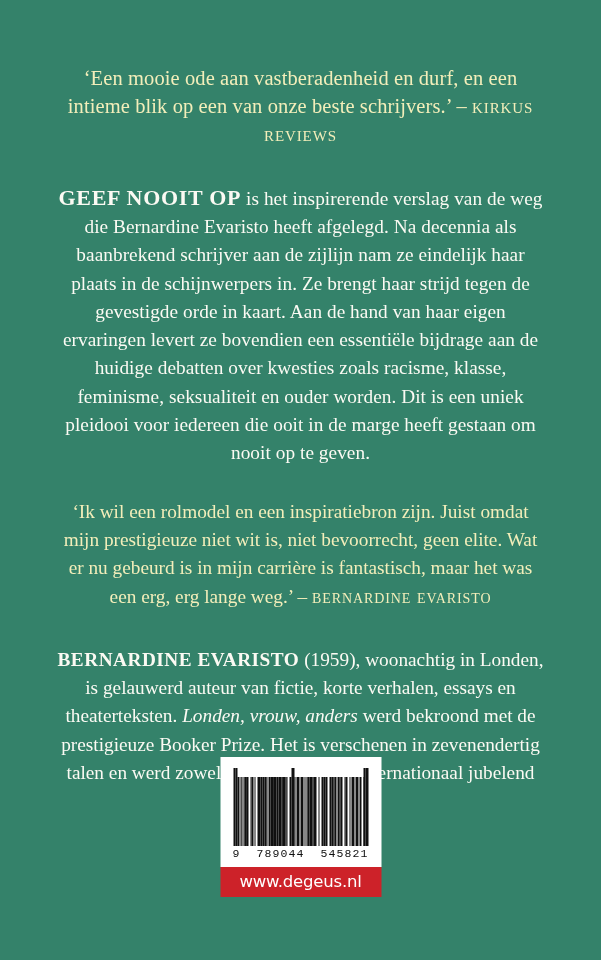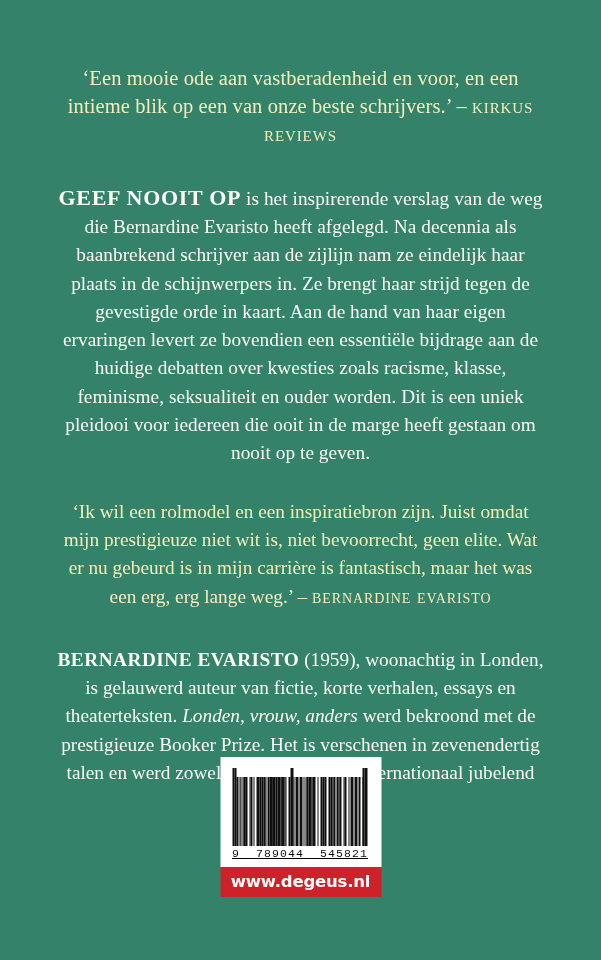--- a/index.html
+++ b/index.html
@@ -98,22 +98,21 @@
     display: flex;
     flex-direction: column;
     align-items: stretch;
   }
   .barcode-panel {
     background: #ffffff;
     padding: 11px 12px 6px 12px;
     box-sizing: border-box;
     display: flex;
     flex-direction: column;
-    align-items: flex-start;
-    text-decoration: underline;
+    align-items: center;
   }
   .bars {
     width: 135px;
     height: 78px;
     display: flex;
     align-items: flex-end;
     justify-content: space-between;
   }
   .bars i {
     display: block;
@@ -131,32 +130,32 @@
     line-height: 14px;
   }
   .publisher-bar {
     background: #cd2229;
     text-align: center;
     padding: 5px 0 6px 0;
   }
   .publisher-bar span {
     color: #ffffff;
     font-family: "DejaVu Sans", "Liberation Sans", sans-serif;
-    font-weight: 700;
+    font-weight: 400;
     font-size: 16.5px;
     letter-spacing: -0.2px;
   }
 </style>
 </head>
 <body>
 
 <div class="cover">
 
   <div class="block quote-top">
-    <span>‘Een mooie ode aan vastberadenheid en voor, en een intieme blik op een van onze beste schrijvers.’ – </span><span class="smallcaps">Kirkus Reviews</span>
+    <span>‘Een mooie ode aan vastberadenheid en durf, en een intieme blik op een van onze beste schrijvers.’ – </span><span class="smallcaps">Kirkus Reviews</span>
   </div>
 
   <div class="block blurb">
     <span class="title-caps">GEEF NOOIT OP</span><span> is het inspirerende verslag van de weg die Bernardine Evaristo heeft afgelegd. Na decennia als baanbrekend schrijver aan de zijlijn nam ze eindelijk haar plaats in de schijnwerpers in. Ze brengt haar strijd tegen de gevestigde orde in kaart. Aan de hand van haar eigen ervaringen levert ze bovendien een essentiële bijdrage aan de huidige debatten over kwesties zoals racisme, klasse, feminisme, seksualiteit en ouder worden. Dit is een uniek pleidooi voor iedereen die ooit in de marge heeft gestaan om nooit op te geven.</span>
   </div>
 
   <div class="block quote-author">
     <span>‘Ik wil een rolmodel en een inspiratiebron zijn. Juist omdat mijn prestigieuze niet wit is, niet bevoorrecht, geen elite. Wat er nu gebeurd is in mijn carrière is fantastisch, maar het was een erg, erg lange weg.’ – </span><span class="smallcaps">Bernardine Evaristo</span>
   </div>
 

